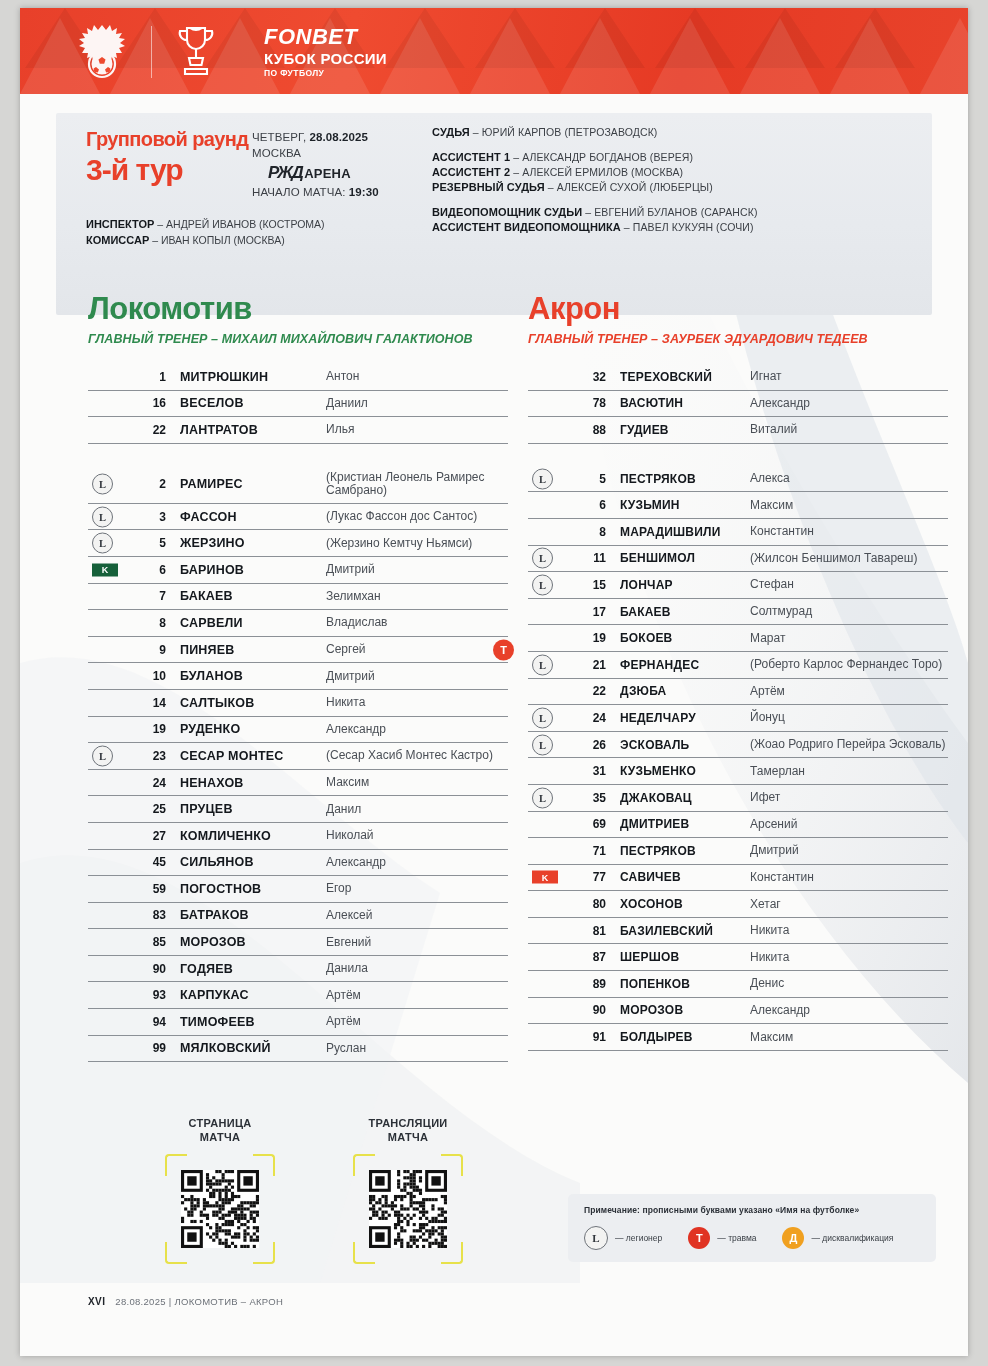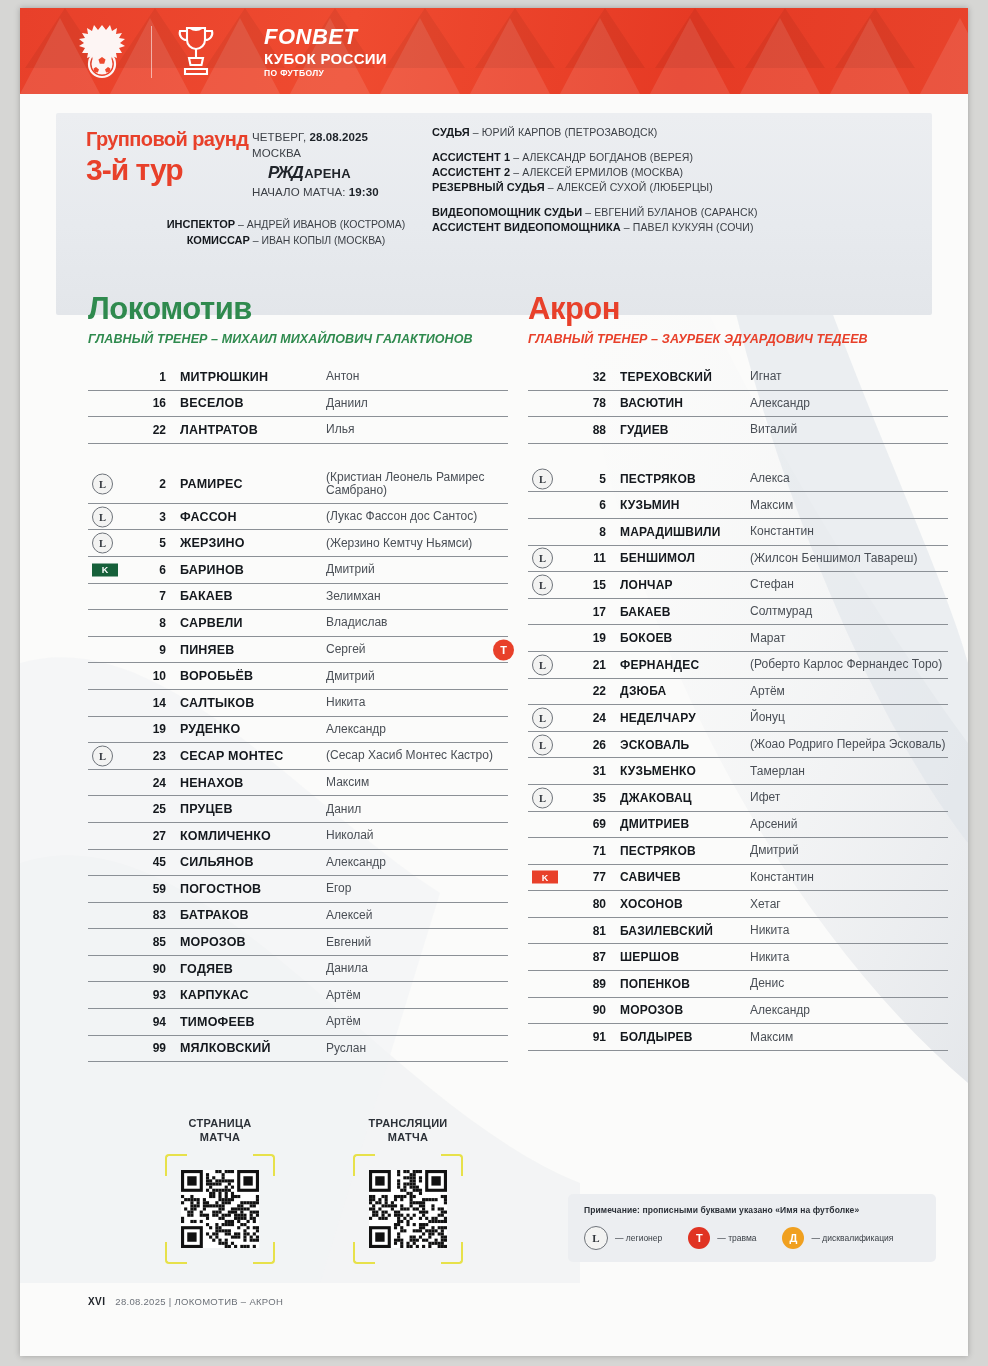--- a/index.html
+++ b/index.html
@@ -45,21 +45,21 @@
   .mm-row{font-size:11.5px;line-height:16px;letter-spacing:.1px;}
   .mm-row b{color:#1d2228;}
   .arena-row{display:flex;align-items:center;gap:2px;margin:2px 16px 1px;}
   .rzd-logo{font-size:17px;font-weight:bold;font-style:italic;color:#20242a;letter-spacing:-1.5px;}
   .arena-word{font-size:13px;font-weight:bold;color:#20242a;letter-spacing:.2px;}
   .officials{position:absolute;left:376px;top:12px;width:480px;color:#3b3f45;}
   .of-row{font-size:10.5px;line-height:15px;letter-spacing:.1px;white-space:nowrap;}
   .of-row b{color:#14181d;font-size:11px;}
   .of-gap{height:10px;}
   .bottom-officials{position:absolute;left:30px;top:103px;width:400px;}
-  .bo-row{font-size:10.5px;line-height:16px;color:#3b3f45;text-align:center;}
+  .bo-row{font-size:10.5px;line-height:16px;color:#3b3f45;}
   .bo-row b{color:#14181d;font-size:11px;}
 
   
   .teams{position:absolute;left:0;top:285px;width:948px;}
   .col{position:absolute;top:0;width:420px;}
   .col-left{left:68px;}
   .col-right{left:508px;}
   .team-name{font-size:31px;font-weight:bold;line-height:1;letter-spacing:-.5px;}
   .team-name.home{color:#2f8a4e;}
   .team-name.away{color:#e8402a;}
@@ -351,21 +351,21 @@
               <span class="pname">Владислав</span>
             </div>
             <div class="prow">
               <span class="pnum">9</span>
               <span class="psur">ПИНЯЕВ</span>
               <span class="pname">Сергей</span>
               <span class="b-inj">Т</span>
             </div>
             <div class="prow">
               <span class="pnum">10</span>
-              <span class="psur">ВОРОБЬЁВ</span>
+              <span class="psur">БУЛАНОВ</span>
               <span class="pname">Дмитрий</span>
             </div>
             <div class="prow">
               <span class="pnum">14</span>
               <span class="psur">САЛТЫКОВ</span>
               <span class="pname">Никита</span>
             </div>
             <div class="prow">
               <span class="pnum">19</span>
               <span class="psur">РУДЕНКО</span>

